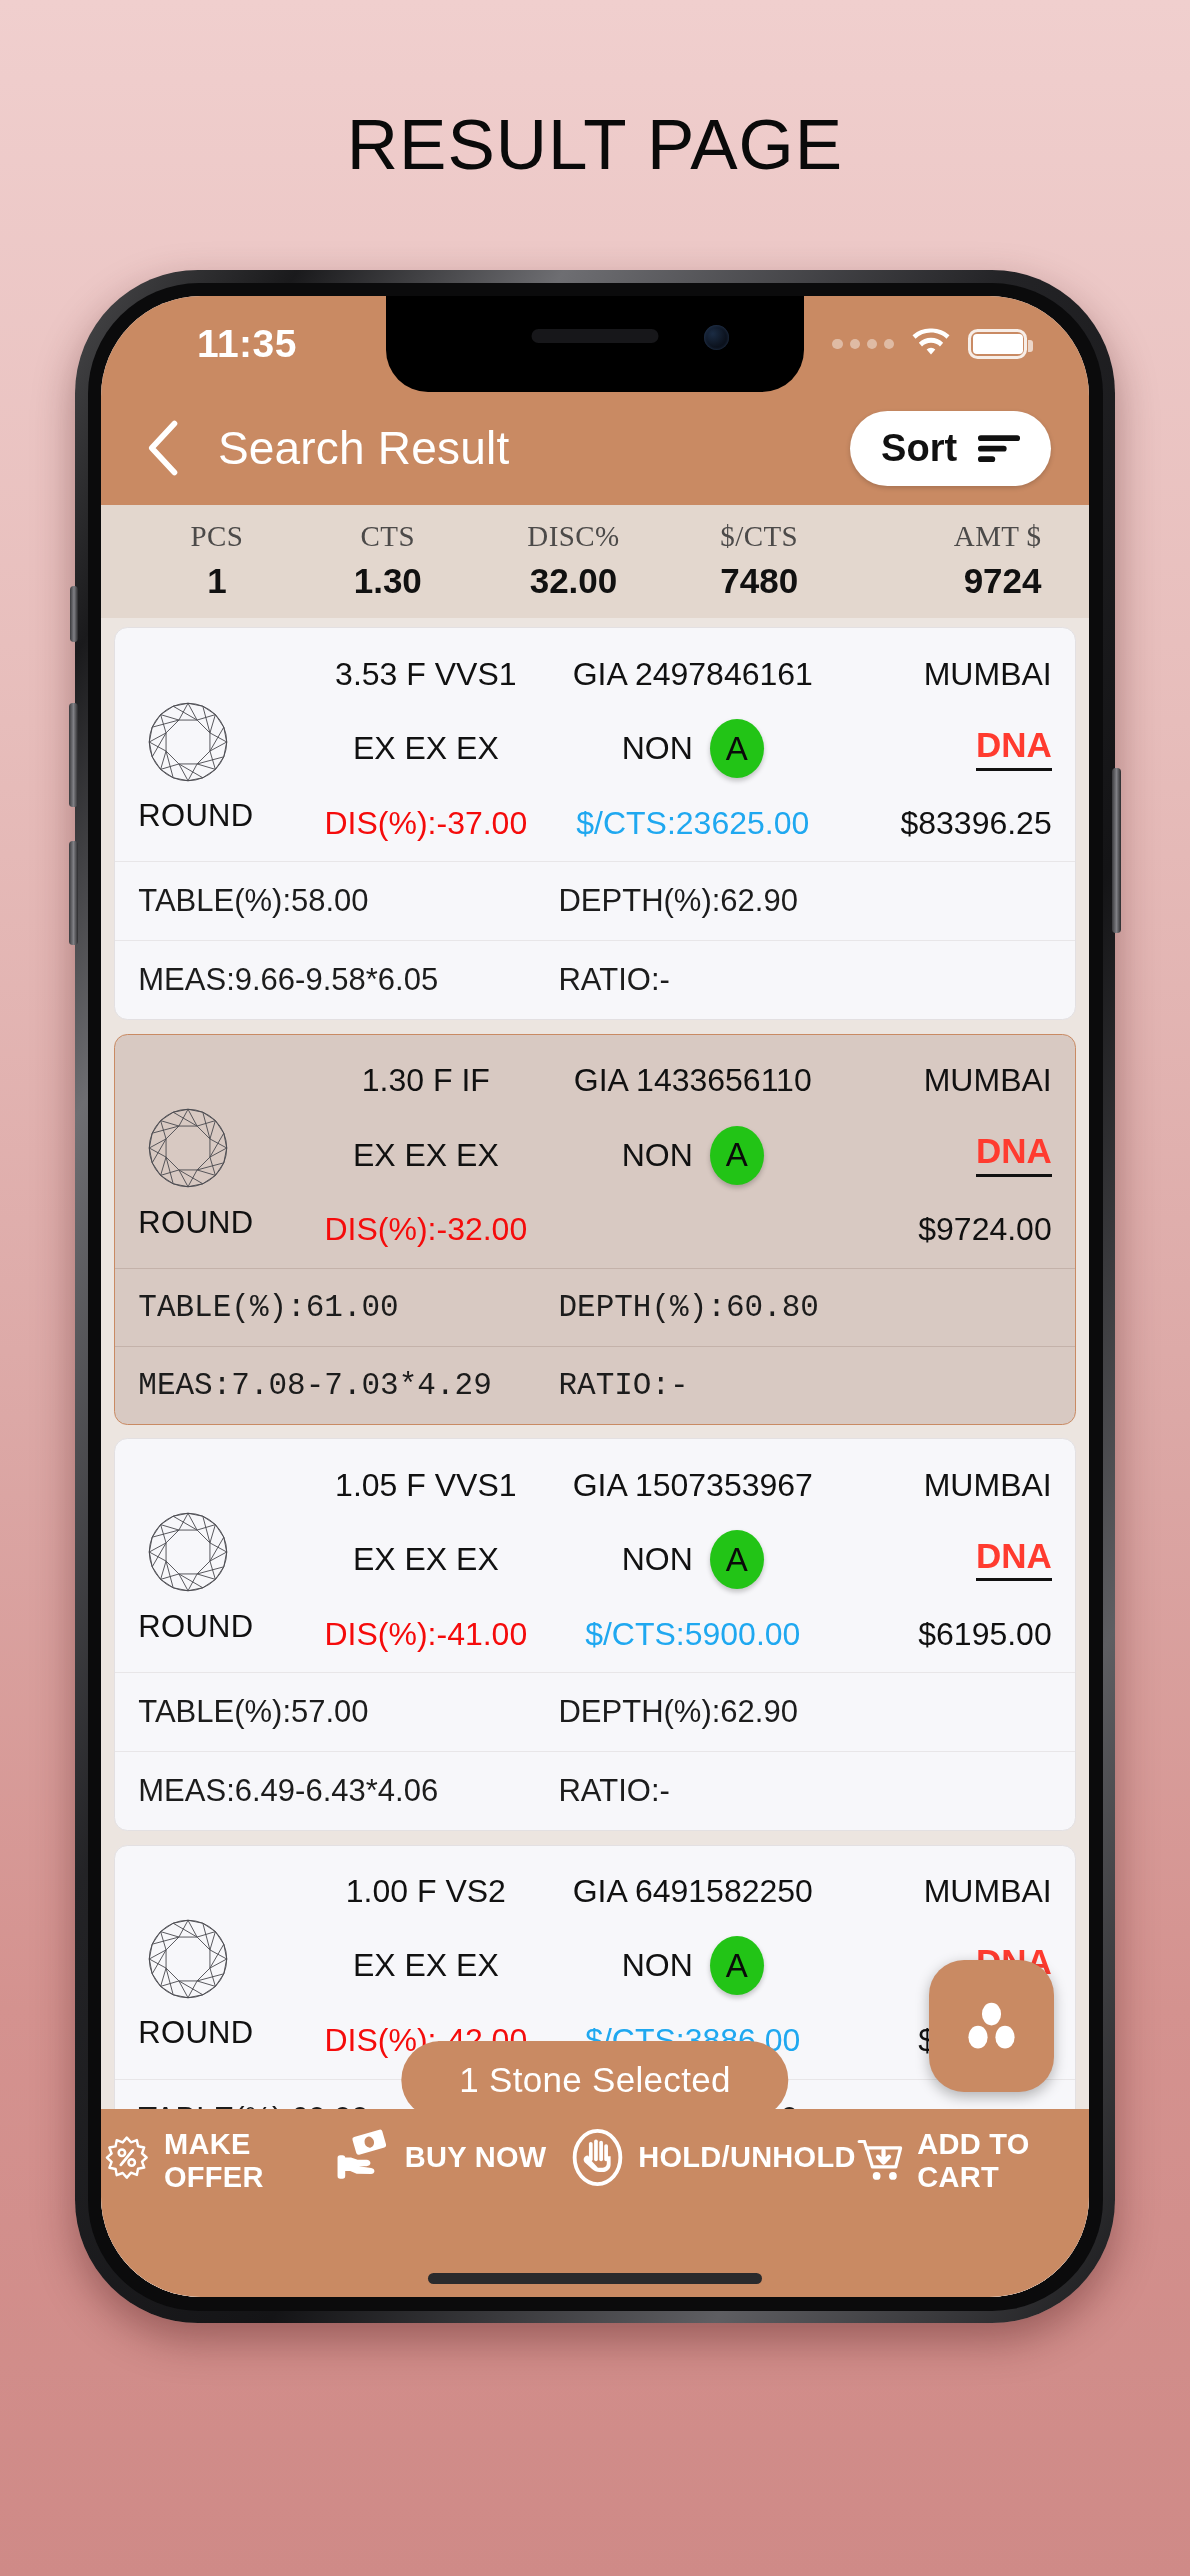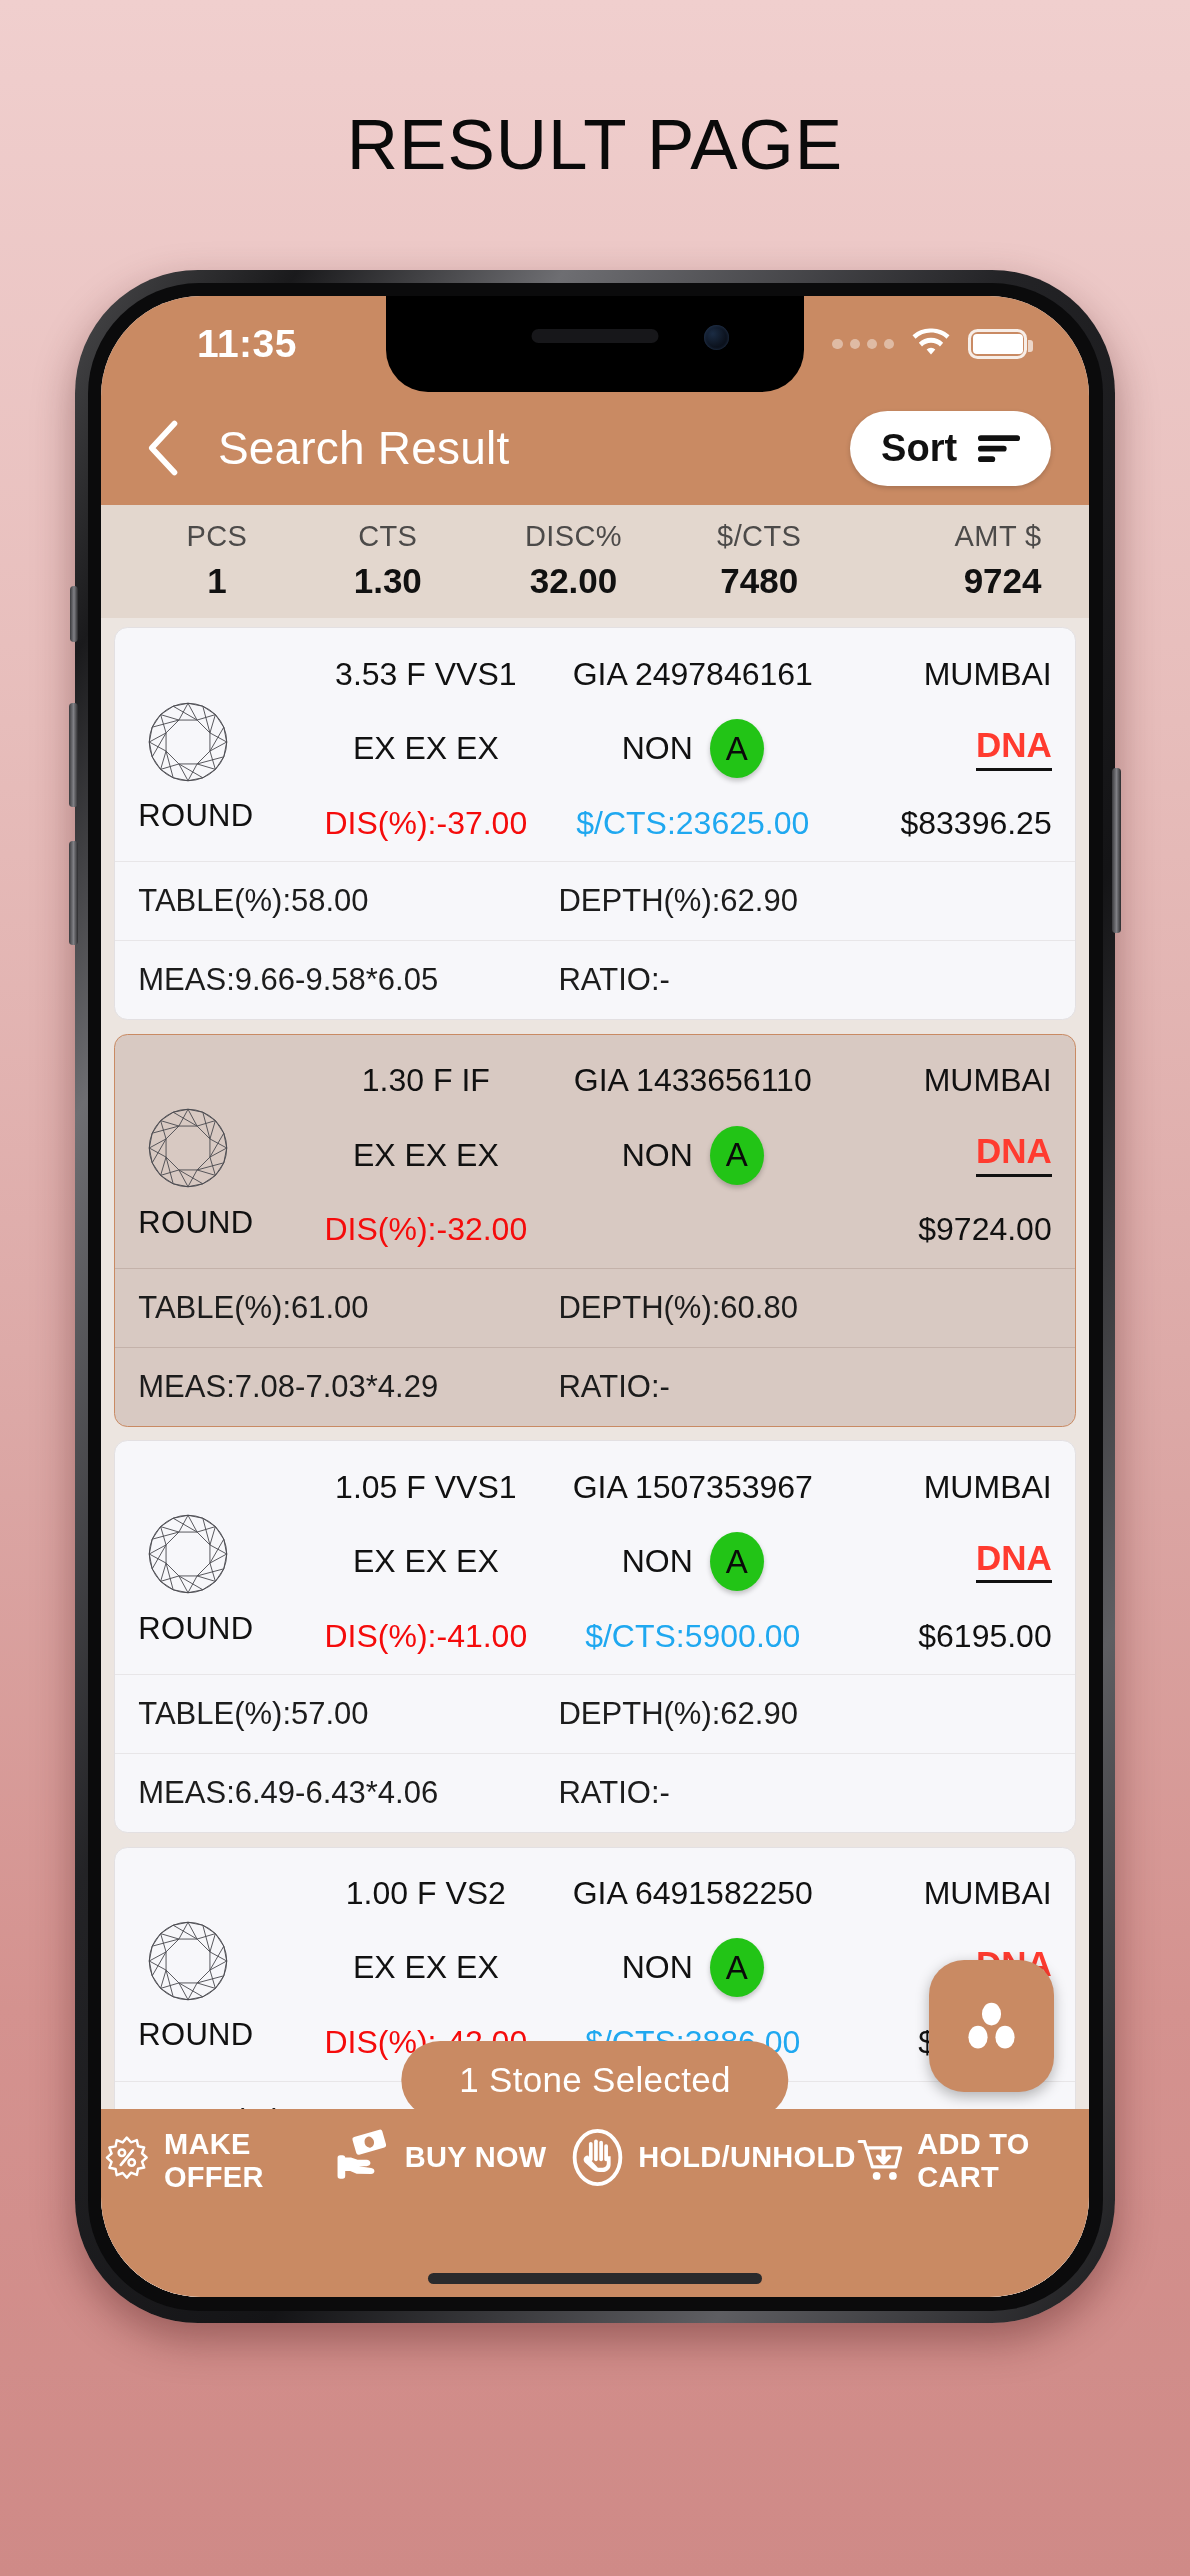--- a/index.html
+++ b/index.html
@@ -137,21 +137,21 @@
   .summary {
     background: #e3d7ce;
     padding: 15.3px 38px 19px 38px;
     display: flex;
     border-bottom: 1px solid #d3c5ba;
   }
   .sum-col { flex: 1; text-align: center; }
   .sum-col.c0 { flex: .84; }
   .sum-col.c4 { flex: 1.02; text-align: right; padding-right: 9.6px; }
   .sum-col.c3 { flex: 1.0; }
-  .sum-label { font-size: 29px; color: #4c4a49; letter-spacing: 0.4px; }
+  .sum-label { font-size: 29px; color: #4c4a49; letter-spacing: 0.4px; font-family: Liberation Serif, serif; }
   .sum-value { font-size: 35px; font-weight: 700; color: #111; margin-top: 7.7px; }
 
   
   .list {
     position: absolute;
     top: 322px; bottom: 0; left: 0; right: 0;
     background: #ece5e0;
     padding: 9.6px 13.4px 0 13.4px;
     overflow: hidden;
   }
@@ -159,21 +159,21 @@
     background: #f7f7fa;
     border: 1px solid #e3e0e2;
     border-radius: 13.4px;
     margin-bottom: 13.4px;
     overflow: hidden;
   }
   .card.selected {
     background: #d8c9c2;
     border: 1.9px solid #c98a63;
   }
-  .card.selected .row-sub { border-top-color: #c4b2aa; }
+  .card.selected .row-sub { border-top-color: #c4b2aa; font-family: Liberation Mono, monospace; }
 
   .row-main { display: flex; padding: 15.3px 23px 7.7px 23px; }
   .col-shape { width: 161px; flex: 0 0 auto; }
   .col-a { flex: 1.10; }
   .col-b { flex: 1.22; }
   .col-c { flex: .95; text-align: right; }
 
   .line { height: 61px; display: flex; align-items: center; }
   .line.center { justify-content: center; }
   .line.right { justify-content: flex-end; }

